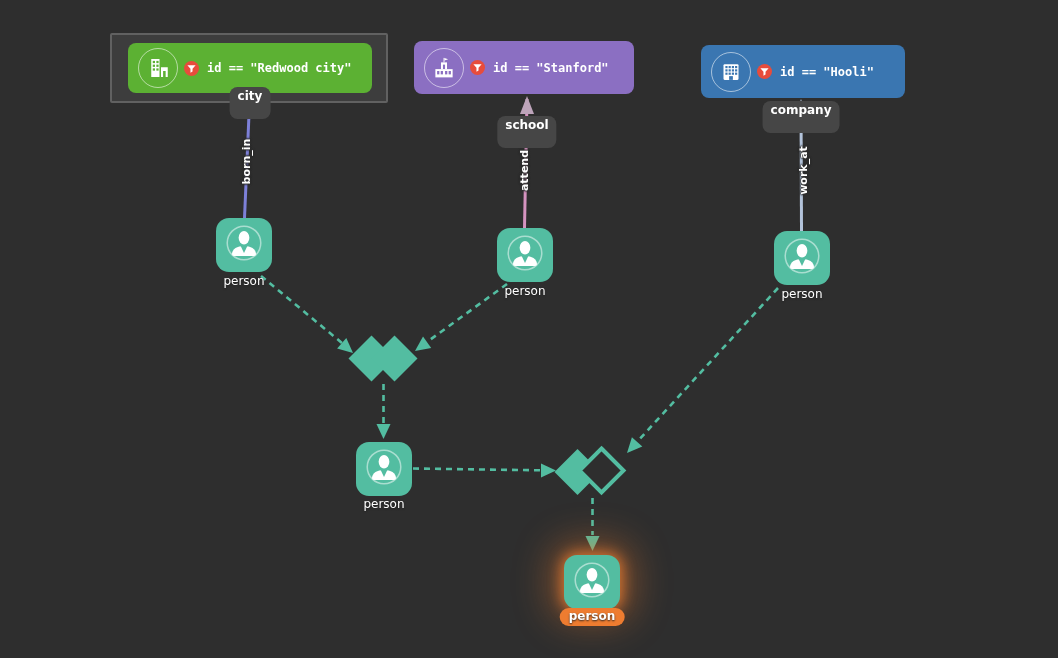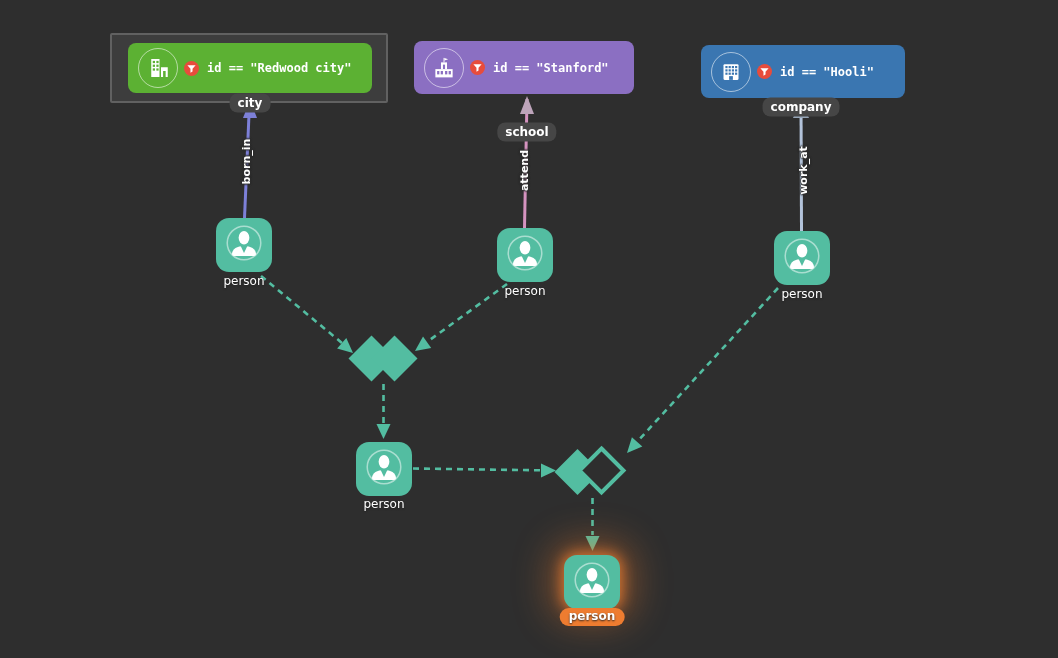--- a/index.html
+++ b/index.html
@@ -10,21 +10,21 @@
           background:#3d3d3d;border:2px solid #616161;border-radius:2px;z-index:0;}
   .tag-box{position:absolute;border-radius:8px;display:flex;align-items:center;color:#fff;z-index:2;}
   .tag-city{left:128px;top:43px;width:244px;height:50px;background:#5cb133;}
   .tag-school{left:414px;top:41px;width:220px;height:53px;background:#8b6fc2;}
   .tag-company{left:701px;top:45px;width:204px;height:53px;background:#3a76b1;}
   .icon-circle{width:38px;height:38px;border-radius:50%;border:1.5px solid rgba(255,255,255,.55);
           margin-left:10px;display:flex;align-items:center;justify-content:center;flex:none;}
   .filter-badge{margin-left:6px;width:15px;height:15px;flex:none;display:flex;}
   .cond{margin-left:8px;font:700 12px "DejaVu Sans Mono", monospace;white-space:pre;}
   .tag-label{position:absolute;transform:translate(-50%,-50%);background:#464646;border-radius:8px;
-          padding:2px 8px 3px;font:700 12px "DejaVu Sans", sans-serif;color:#fff;z-index:3;}
+          padding:2px 8px 16px;font:700 12px "DejaVu Sans", sans-serif;color:#fff;z-index:3;}
   .person-node{position:absolute;width:56px;height:54px;background:#53bda1;border-radius:13px;
           display:flex;align-items:center;justify-content:center;z-index:2;}
   .person-node.highlight{box-shadow:0 0 14px 2px rgba(238,124,48,.85), 0 0 36px 14px rgba(238,124,48,.4);}
   .person-label{position:absolute;transform:translateX(-50%);font:12px "DejaVu Sans", sans-serif;
           color:#fff;z-index:2;text-shadow:0 1px 2px #222;}
   .person-label.pill{background:#ee7c30;border-radius:9px;padding:1px 9px 3px;font-weight:700;}
   .edge-label{position:absolute;width:80px;text-align:center;transform:rotate(-90deg);
           font:700 11px "DejaVu Sans", sans-serif;color:#fff;z-index:2;
           text-shadow:-1px 0 2px #2e2e2e,1px 0 2px #2e2e2e,0 -1px 2px #2e2e2e,0 1px 2px #2e2e2e;}
 </style>
@@ -143,21 +143,21 @@
       </svg>
     </span>
     <span class="filter-badge">
       <svg width="15" height="15" viewBox="0 0 16 16">
         <circle cx="8" cy="8" r="8" fill="#e74c3c"></circle>
         <path d="M3.6 4.4h8.8l-3.3 3.9v3l-2.2 1.3V8.3z" fill="#fff"></path>
       </svg>
     </span>
     <span class="cond">id == "Hooli"</span>
   </div>
-  <div class="tag-label" style="left:801px;top:107px;">company</div>
+  <div class="tag-label" style="left:801px;top:117px;">company</div>
 
   <div class="person-node" style="left:216px;top:218px;">
     <span><svg width="46" height="46" viewBox="0 0 48 48">
       <circle cx="24" cy="24" r="17.5" fill="none" stroke="rgba(255,255,255,.5)" stroke-width="1.6"></circle>
       <ellipse cx="24" cy="18.5" rx="5.6" ry="7" fill="#fff"></ellipse>
       <path d="M11.5 35.5c0-5.5 5.5-8.5 12.5-8.5s12.5 3 12.5 8.5c0 1.2-.9 2-2 2h-21c-1.1 0-2-.8-2-2z" fill="#fff"></path>
       <polygon points="20.5,27.2 27.5,27.2 24,34.5" fill="#53bda1"></polygon>
     </svg></span>
   </div>
   <div class="person-label" style="left:244px;top:274px;">person</div>

